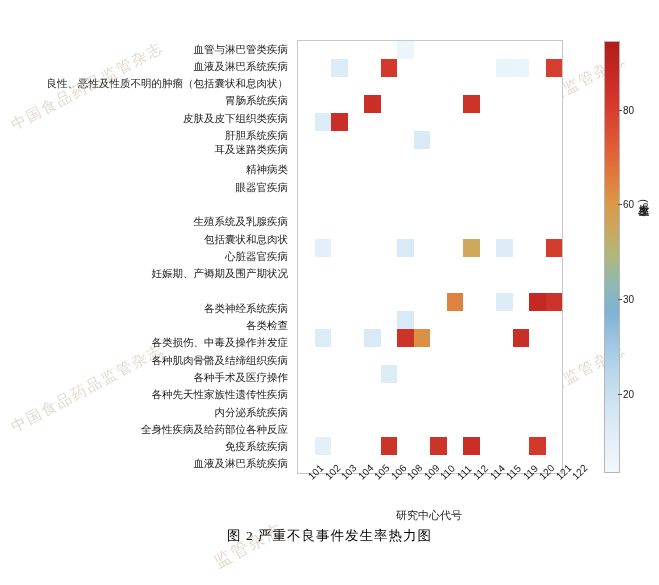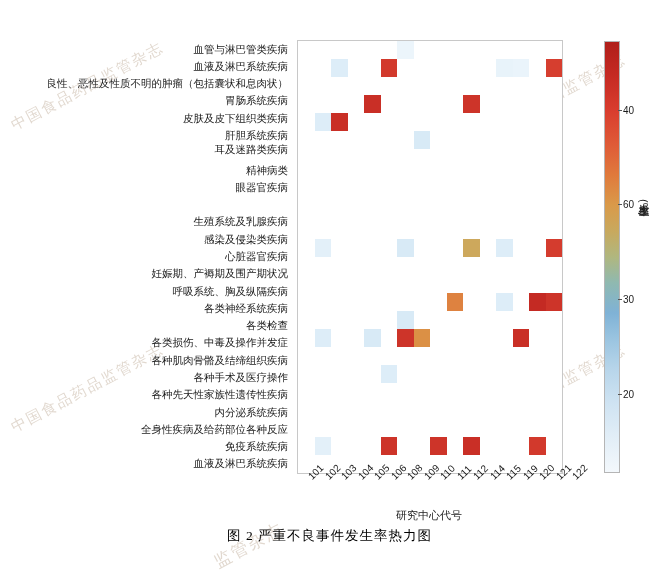--- a/index.html
+++ b/index.html
@@ -155,27 +155,26 @@
   <div class="wm wm5">监管杂志</div>
 
   <div id="rowlabels">
       <div class="rowlab" style="top: -0.36px;">血管与淋巴管类疾病</div>
       <div class="rowlab" style="top: 34.2px;">良性、恶性及性质不明的肿瘤（包括囊状和息肉状）</div>
       <div class="rowlab" style="top: 16.92px;">血液及淋巴系统疾病</div>
       <div class="rowlab" style="top: 51.48px;">胃肠系统疾病</div>
       <div class="rowlab" style="top: 68.76px;">皮肤及皮下组织类疾病</div>
       <div class="rowlab" style="top: 86.04px;">肝胆系统疾病</div>
       <div class="rowlab" style="top: 100px;">耳及迷路类疾病</div>
-      <div class="rowlab" style="top: 120.6px;">精神病类</div>
+      <div class="rowlab" style="top: 120.6px; font-family: Liberation Serif, serif;">精神病类</div>
       <div class="rowlab" style="top: 137.88px;">眼器官疾病</div>
       <div class="rowlab" style="top: 172.44px;">生殖系统及乳腺疾病</div>
-      <div class="rowlab" style="top: 189.72px;">感染及侵染类疾病</div>
+      <div class="rowlab" style="top: 189.72px;">包括囊状和息肉状</div>
       <div class="rowlab" style="top: 207px;">心脏器官疾病</div>
       <div class="rowlab" style="top: 224.28px;">妊娠期、产褥期及围产期状况</div>
-      <div class="rowlab" style="top: 241.56px;">呼吸系统、胸及纵隔疾病</div>
       <div class="rowlab" style="top: 258.84px;">各类神经系统疾病</div>
       <div class="rowlab" style="top: 276.12px;">各类检查</div>
       <div class="rowlab" style="top: 293.4px;">各类损伤、中毒及操作并发症</div>
       <div class="rowlab" style="top: 310.68px;">各种肌肉骨骼及结缔组织疾病</div>
       <div class="rowlab" style="top: 327.96px;">各种手术及医疗操作</div>
       <div class="rowlab" style="top: 345.24px;">各种先天性家族性遗传性疾病</div>
       <div class="rowlab" style="top: 362.52px;">内分泌系统疾病</div>
       <div class="rowlab" style="top: 379.8px;">全身性疾病及给药部位各种反应</div>
       <div class="rowlab" style="top: 397.08px;">免疫系统疾病</div>
       <div class="rowlab" style="top: 414.36px;">血液及淋巴系统疾病</div>
@@ -602,21 +601,21 @@
       <div class="collab" style="left: 207.075px;">115</div>
       <div class="collab" style="left: 223.575px;">119</div>
       <div class="collab" style="left: 240.075px;">120</div>
       <div class="collab" style="left: 256.575px;">121</div>
       <div class="collab" style="left: 273.075px;">122</div>
     </div>
   <div id="xaxis-title">研究中心代号</div>
 
   <div id="cbar"></div>
   <div id="cbticks">
-      <div class="cbtick" style="top: 109.8px;">40</div>
+      <div class="cbtick" style="top: 109.8px;">80</div>
       <div class="cbtickline" style="top: 109.8px;"></div>
       <div class="cbtick" style="top: 204.4px;">60</div>
       <div class="cbtickline" style="top: 204.4px;"></div>
       <div class="cbtick" style="top: 299px;">30</div>
       <div class="cbtickline" style="top: 299px;"></div>
       <div class="cbtick" style="top: 393.6px;">20</div>
       <div class="cbtickline" style="top: 393.6px;"></div>
     </div>
   <div id="cbtitle">发生率 (%)</div>
 

